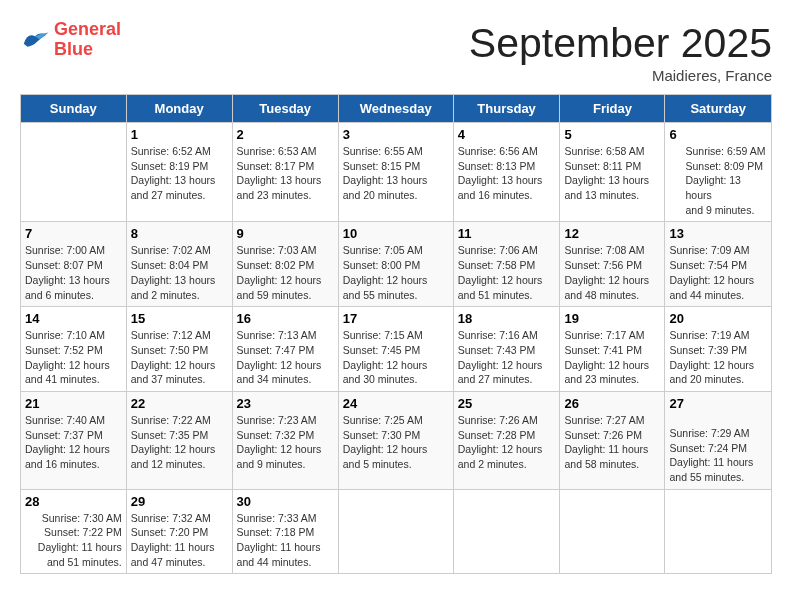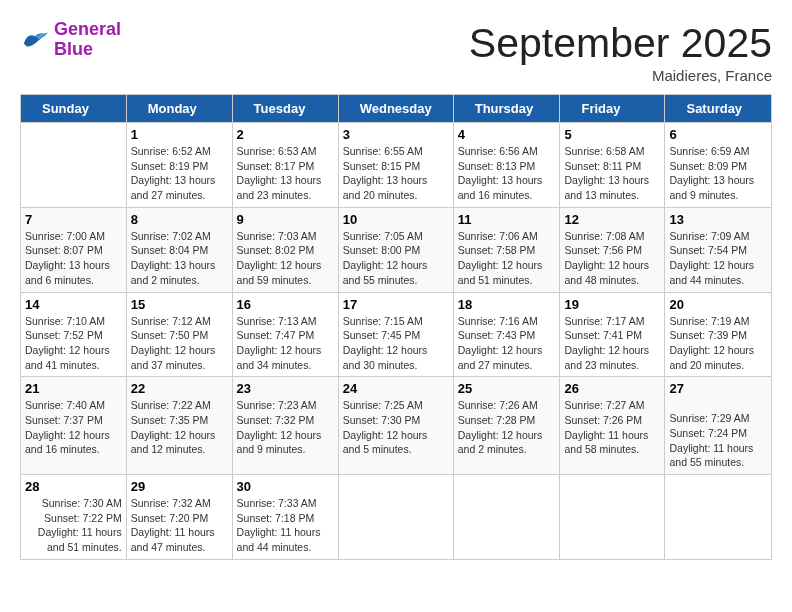--- a/index.html
+++ b/index.html
@@ -21,21 +21,21 @@
       align-items: center;
       gap: 4px;
     }
     .logo-text {
       font-size: 18px;
       font-weight: bold;
       color: #333;
       line-height: 1.1;
     }
     .logo-text span {
-      color: #a21caf;
+      color: #ef4444;
     }
     .logo-bird {
       width: 30px;
       height: 24px;
     }
     .title-block {
       text-align: right;
     }
     .month-title {
       font-size: 41px;
@@ -48,21 +48,21 @@
     }
     table {
       width: 100%;
       border-collapse: collapse;
       font-size: 11px;
     }
     thead tr th {
       background-color: #1a5fa8;
       color: #fff;
       padding: 6px 21px;
-      text-align: left;
+      text-align: center;
       font-size: 13px;
       font-weight: bold;
       border: 1px solid #ccc;
     }
     tbody tr td {
       border: 1px solid #ccc;
       vertical-align: top;
       padding: 4px;
       height: 80px;
       width: 14.28%;
@@ -150,21 +150,21 @@
         </td>
         <td>
           <span class="day-num">5</span>
           <div class="day-info" style="white-space: pre-line;">Sunrise: 6:58 AM
 Sunset: 8:11 PM
 Daylight: 13 hours
 and 13 minutes.</div>
         </td>
         <td>
           <span class="day-num">6</span>
-          <div class="day-info" style="white-space: pre-line;">Sunrise: 6:59 AM
+          <div class="day-info" style="white-space: pre-line; margin-left: 16px;">Sunrise: 6:59 AM
 Sunset: 8:09 PM
 Daylight: 13 hours
 and 9 minutes.</div>
         </td>
       </tr>
       <tr>
         <td>
           <span class="day-num">7</span>
           <div class="day-info" style="white-space: pre-line;">Sunrise: 7:00 AM
 Sunset: 8:07 PM

